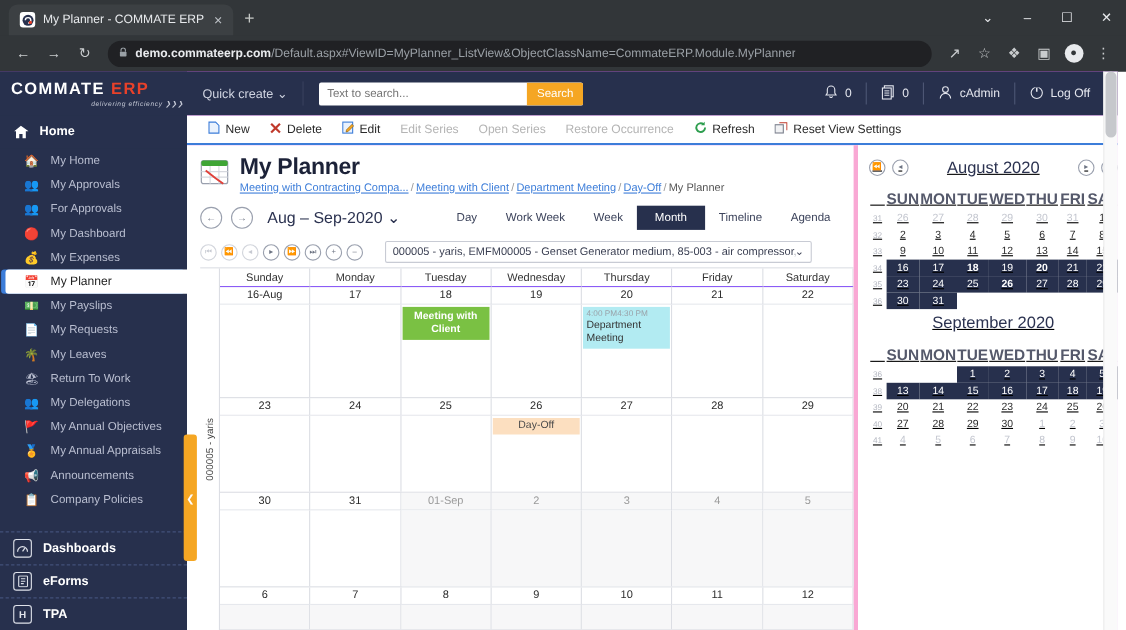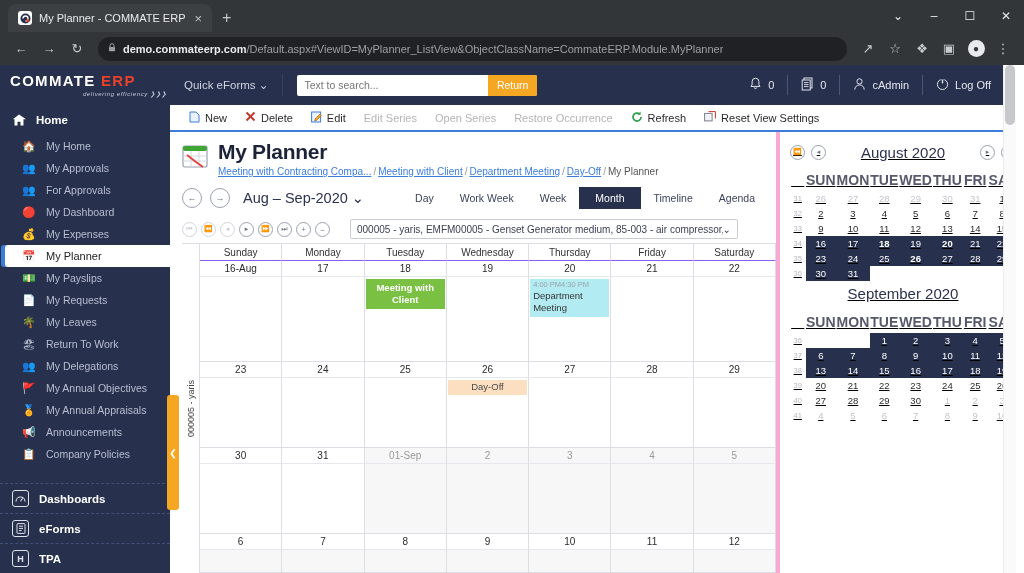--- a/index.html
+++ b/index.html
@@ -404,25 +404,25 @@
     <div class="side-sec">
       <span class="sec-ico">H</span>
       <span>TPA</span>
     </div>
     <div class="collapse-handle">❮</div>
   </div>
 
   <div class="main">
 
     <div class="topbar">
-      <span class="quick-create"><span>Quick eForms</span> <span>⌄</span></span>
+      <span class="quick-create"><span>Quick create</span> <span>⌄</span></span>
       <span class="vsep"></span>
       <div class="search-wrap">
         <input type="text" placeholder="Text to search..." style="">
-        <button class="search-btn">Return</button>
+        <button class="search-btn">Search</button>
       </div>
       <div class="top-right">
         <span class="tr-item">
           <span><svg width="13" height="14" viewBox="0 0 13 14">
                 <path d="M6.5 1.2a3.4 3.4 0 0 1 3.4 3.4v3.1l1.1 1.7H2L3.1 7.7V4.6A3.4 3.4 0 0 1 6.5 1.2z" stroke="#e4e6ee" stroke-width="1" fill="none"></path>
                 <path d="M5.3 10.4a1.2 1.2 0 0 0 2.4 0" stroke="#e4e6ee" stroke-width="1" fill="none"></path>
               </svg></span>
           <span>0</span>
         </span>
         <span class="tr-sep"></span>
@@ -762,30 +762,20 @@
             <td class="wk">36</td>
             <td class="blank"></td>
             <td class="blank"></td>
             <td class="sel">1</td>
             <td class="sel">2</td>
             <td class="sel">3</td>
             <td class="sel">4</td>
             <td class="sel">5</td>
           </tr>
           <tr>
-            <td class="wk">37</td>
-            <td class="sel">6</td>
-            <td class="sel">7</td>
-            <td class="sel">8</td>
-            <td class="sel">9</td>
-            <td class="sel">10</td>
-            <td class="sel">11</td>
-            <td class="sel">12</td>
-          </tr>
-          <tr>
             <td class="wk">38</td>
             <td class="sel">13</td>
             <td class="sel">14</td>
             <td class="sel">15</td>
             <td class="sel">16</td>
             <td class="sel">17</td>
             <td class="sel">18</td>
             <td class="sel">19</td>
           </tr>
           <tr>

